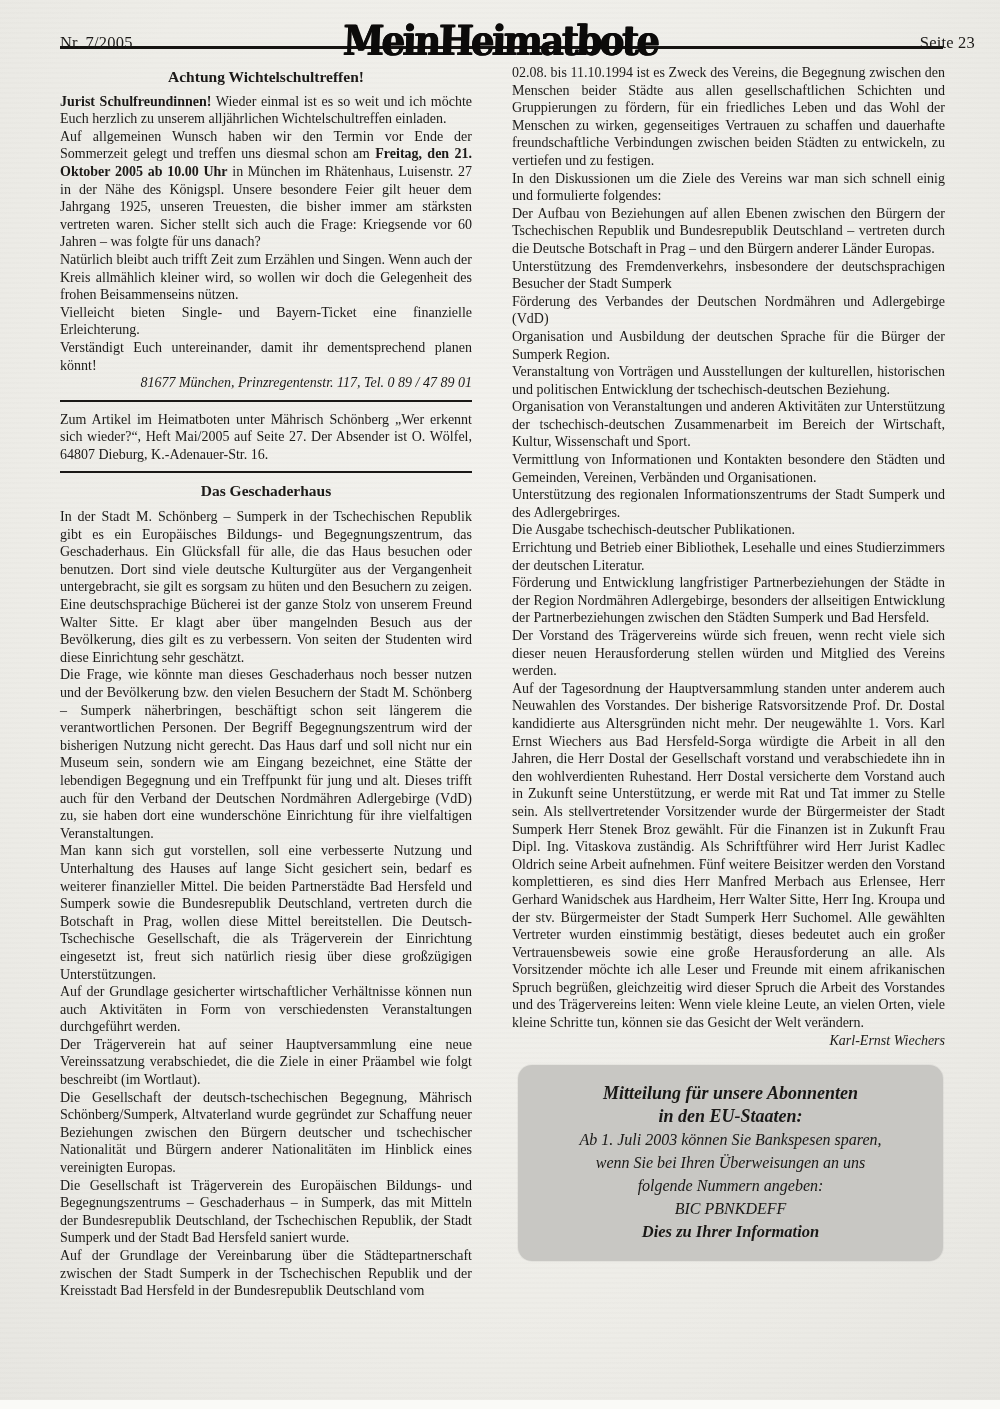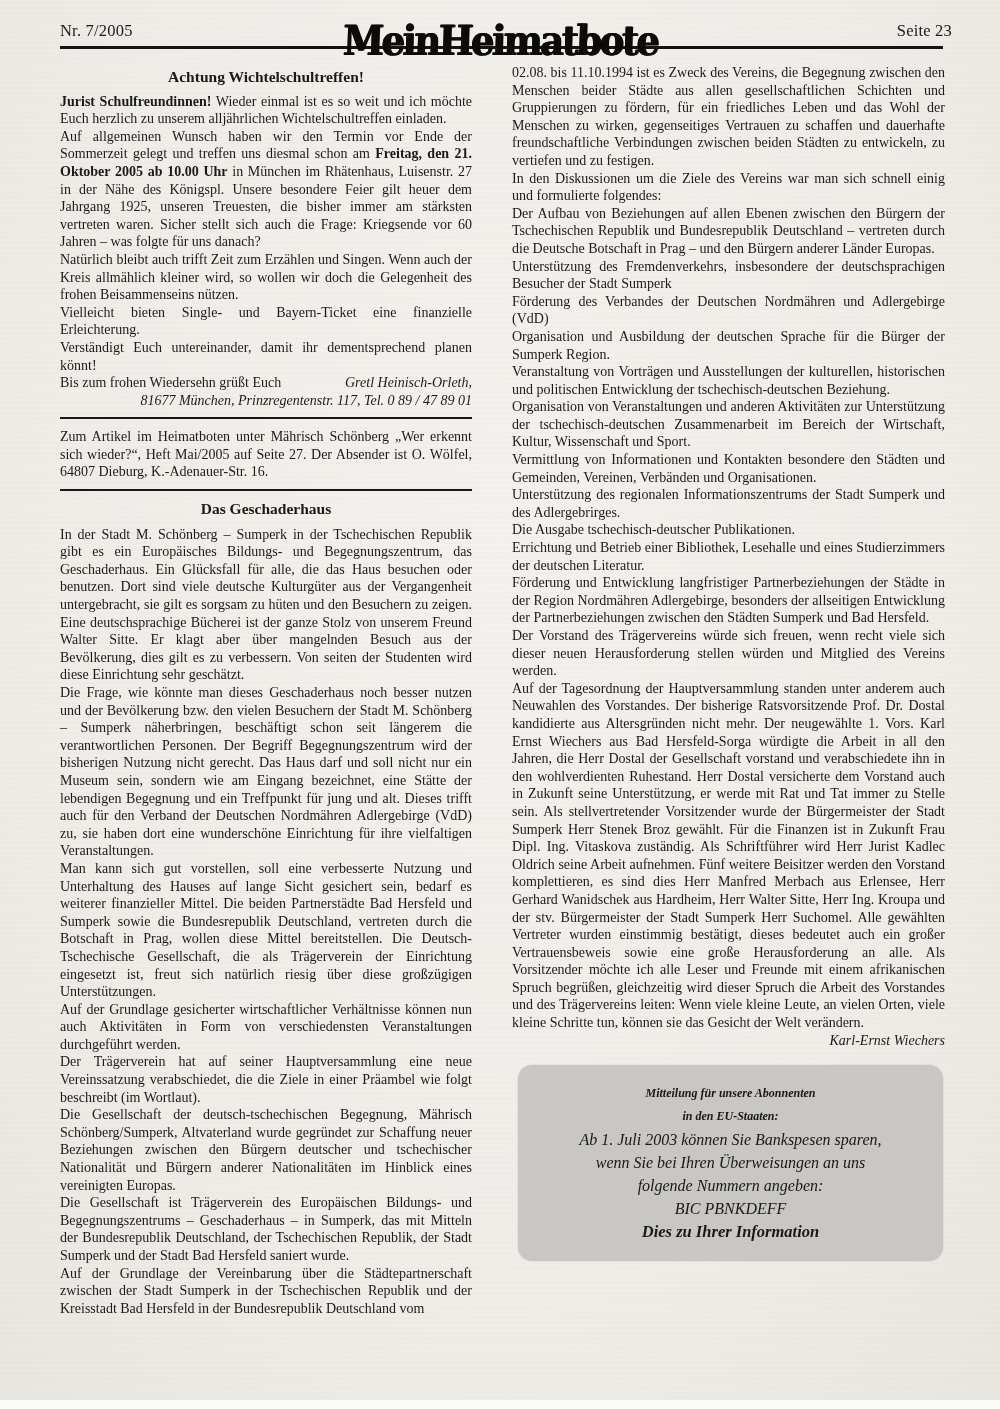--- a/index.html
+++ b/index.html
@@ -11,22 +11,22 @@
       repeating-linear-gradient(0deg, rgba(90,85,75,0.015) 0 2px, rgba(0,0,0,0) 2px 5px),
       radial-gradient(ellipse at 50% 38%, #f3f2ee 0%, #eeede8 62%, #e7e6e1 100%);
     color:#1c1a18;
     font-family:"Liberation Serif", serif;
     font-size:14px;line-height:17.6px;
     overflow:hidden;
   }
   .page::after{content:"";position:absolute;left:0;right:0;bottom:0;height:9px;background:#fafaf7;}
 
   
-  .header{display:flex;justify-content:space-between;align-items:flex-end;
-    padding:34px 48px 4px 60px;position:relative;height:44px;box-sizing:border-box;}
+  .header{display:flex;justify-content:space-between;
+    padding:34px 25px 4px 60px;position:relative;height:44px;box-sizing:border-box;}
   .issue,.page-label{font-size:16.5px;letter-spacing:.2px;}
   .masthead{
     position:absolute;left:50%;top:22px;transform:translateX(-50%) scaleY(1.12) skewX(-2deg);
     font-family:"DejaVu Serif", serif;font-weight:bold;
     font-size:37px;letter-spacing:-2.5px;line-height:1;color:#0c0b0a;
     text-shadow:1.1px 0 0 #0c0b0a, 0 0.6px 0 #0c0b0a;
     white-space:nowrap;
   }
   .header-rule{height:3px;background:#161412;margin:2px 57px 0 60px;}
 
@@ -46,21 +46,21 @@
   
   .notice-box{
     margin:16px 2px 0 6px;
     background:#c8c7c3;
     border-radius:14px;
     padding:17px 20px 18px 20px;
     text-align:center;font-style:italic;
     font-size:16px;line-height:23px;color:#191816;
     box-shadow:0 0 0 1px rgba(0,0,0,0.04);
   }
-  .notice-title{font-weight:bold;font-size:12px;}
+  .notice-title{font-weight:bold;font-size:18px;}
   .notice-footer{font-weight:bold;font-size:16.5px;}
 </style>
 </head>
 <body>
 
 <div class="page">
 
   <div class="header">
     <span class="issue">Nr. 7/2005</span>
     <span class="masthead">MeinHeimatbote</span>
@@ -71,24 +71,20 @@
   <div class="columns">
 
     <div class="col">
       <section>
         <h2 class="article-title">Achtung Wichtelschultreffen!</h2>
         <p><span class="bold">Jurist Schulfreundinnen!</span><span> Wieder einmal ist es so weit und ich möchte Euch herzlich zu unserem alljährlichen Wichtelschultreffen einladen.</span></p>
         <p><span>Auf allgemeinen Wunsch haben wir den Termin vor Ende der Sommerzeit gelegt und treffen uns diesmal schon am </span><span class="bold">Freitag, den 21. Oktober 2005 ab 10.00 Uhr</span><span> in München im Rhätenhaus, Luisenstr. 27 in der Nähe des Königspl. Unsere besondere Feier gilt heuer dem Jahrgang 1925, unseren Treuesten, die bisher immer am stärksten vertreten waren. Sicher stellt sich auch die Frage: Kriegsende vor 60 Jahren – was folgte für uns danach?</span></p>
         <p>Natürlich bleibt auch trifft Zeit zum Erzählen und Singen. Wenn auch der Kreis allmählich kleiner wird, so wollen wir doch die Gelegenheit des frohen Beisammenseins nützen.</p>
         <p>Vielleicht bieten Single- und Bayern-Ticket eine finanzielle Erleichterung.</p>
         <p>Verständigt Euch untereinander, damit ihr dementsprechend planen könnt!</p>
-        <p class="sig-row">
-          <span>Bis zum frohen Wiedersehn grüßt Euch</span>
-          <span class="sig-name">Gretl Heinisch-Orleth,</span>
-        </p>
         <p class="sig-line">81677 München, Prinzregentenstr. 117, Tel. 0 89 / 47 89 01</p>
       </section>
 
       <hr class="col-rule">
 
       <p>Zum Artikel im Heimatboten unter Mährisch Schönberg „Wer erkennt sich wieder?“, Heft Mai/2005 auf Seite 27. Der Absender ist O. Wölfel, 64807 Dieburg, K.-Adenauer-Str. 16.</p>
 
       <hr class="col-rule">
 
       <section>

